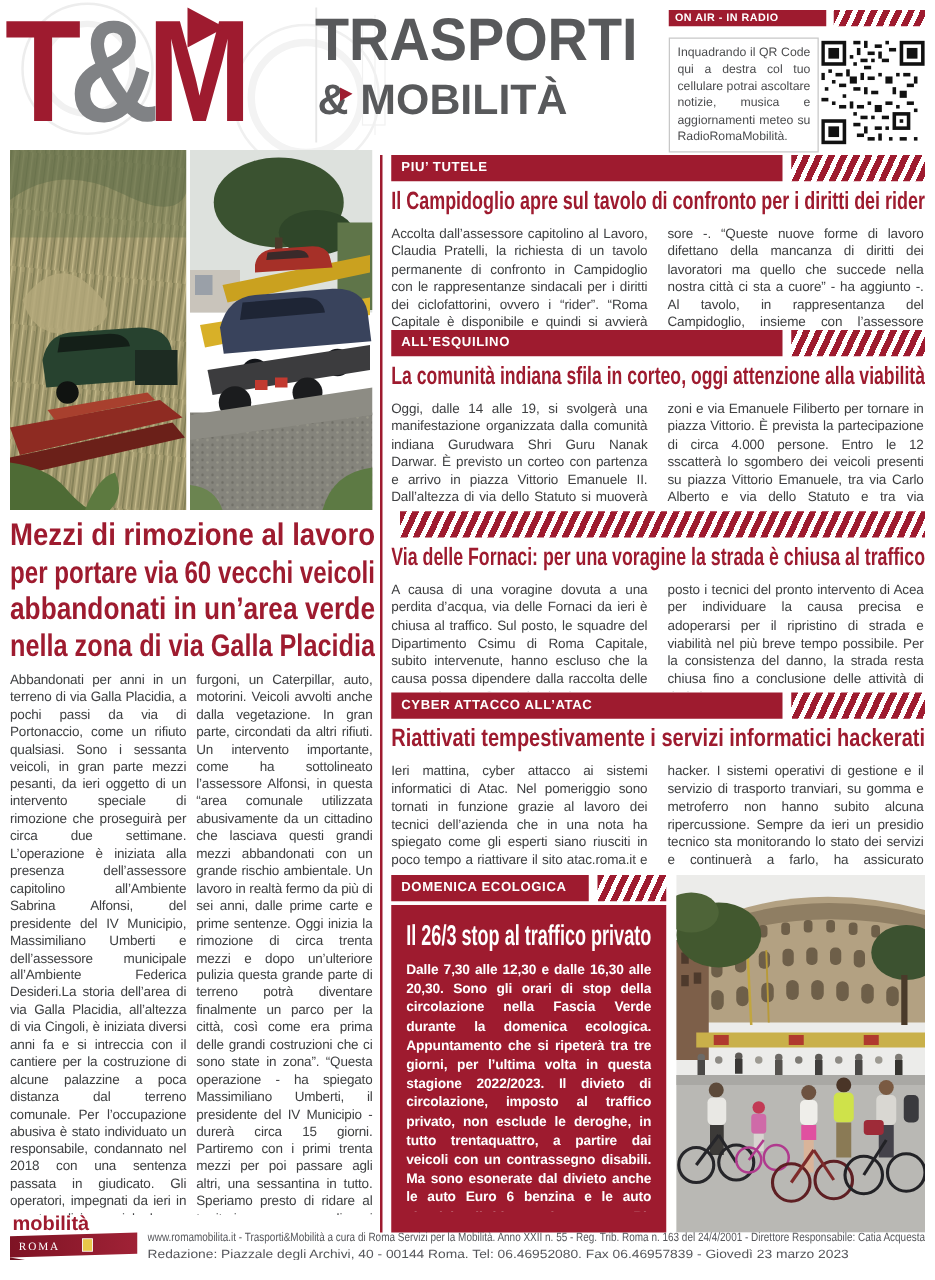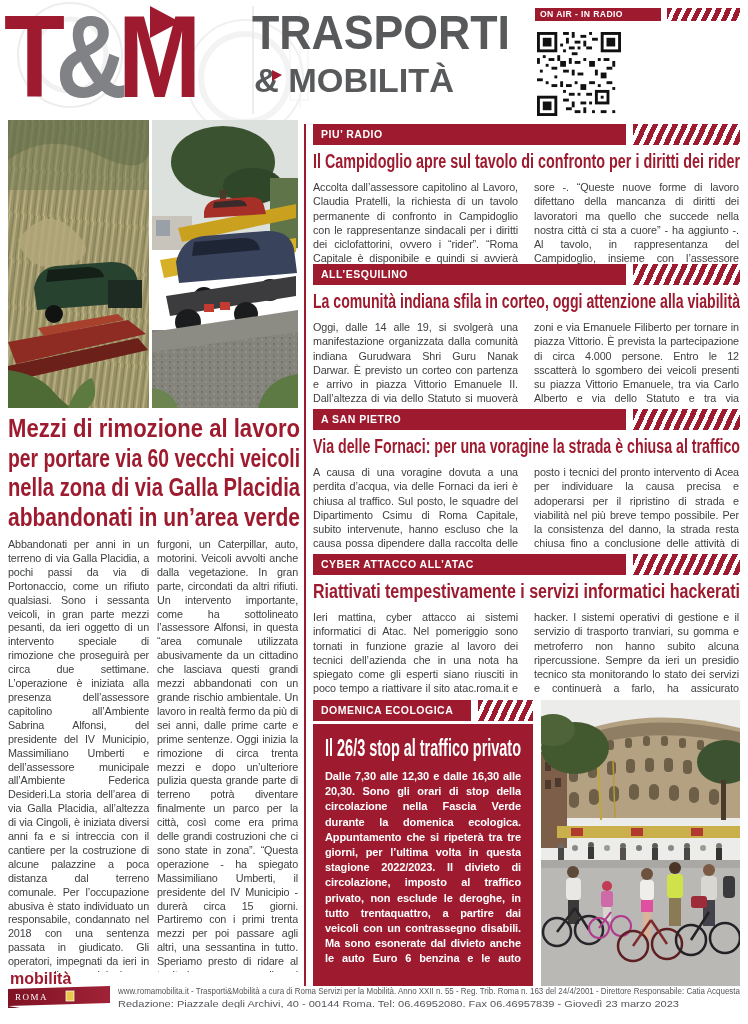--- a/index.html
+++ b/index.html
@@ -88,20 +88,21 @@
     <span class="title-tri"></span>
   </div>
 
   <div class="radio">
     <div class="radio-bar">
       <div class="rb-solid">ON AIR - IN RADIO</div>
       <div class="rb-gap"></div>
       <div class="stripes"></div>
     </div>
     <div class="radio-body">
+      <div class="radio-text">Inquadrando il QR Code qui a destra col tuo cellulare potrai ascoltare notizie, musica e aggiornamenti meteo su RadioRomaMobilità.</div>
       <svg class="radio-qr" viewBox="0 0 29 29">
         <rect width="29" height="29" fill="#fff"></rect>
         <g fill="#111">
           <rect x="0" y="0" width="7" height="7"></rect>
             <rect x="22" y="0" width="7" height="7"></rect>
             <rect x="0" y="22" width="7" height="7"></rect>
           <rect x="20" y="20" width="5" height="5"></rect>
         </g>
         <g fill="#fff">
           <rect x="1" y="1" width="5" height="5"></rect>
@@ -239,33 +240,33 @@
 
     <rect x="144" y="210" width="146" height="78" fill="url(#gravel)"></rect>
     <polygon points="144,212 290,190 290,212 144,232" fill="#8d8c84"></polygon>
     <path d="M250,288 q8,-30 40,-34 l0,34 Z" fill="#5d7a44"></path>
     <path d="M144,288 l0,-20 q20,2 26,20 Z" fill="#6b8450"></path>
   </svg>
 
   <div class="left-headline">
     <span class="hl-line"><span class="fitx" style="transform: scaleX(0.883176);">Mezzi di rimozione al lavoro</span></span>
     <span class="hl-line"><span class="fitx" style="transform: scaleX(0.772519);">per portare via 60 vecchi veicoli</span></span>
+    <span class="hl-line"><span class="fitx" style="transform: scaleX(0.840741);">abbandonati in un’area verde</span></span>
     <span class="hl-line"><span class="fitx" style="transform: scaleX(0.80827);">nella zona di via Galla Placidia</span></span>
-    <span class="hl-line"><span class="fitx" style="transform: scaleX(0.840741);">abbandonati in un’area verde</span></span>
   </div>
   <div class="left-body">
     <div class="col">Abbandonati per anni in un terreno di via Galla Placidia, a pochi passi da via di Portonaccio, come un rifiuto qualsiasi. Sono i sessanta veicoli, in gran parte mezzi pesanti, da ieri oggetto di un intervento speciale di rimozione che proseguirà per circa due settimane. L’operazione è iniziata alla presenza dell’assessore capitolino all’Ambiente Sabrina Alfonsi, del presidente del IV Municipio, Massimiliano Umberti e dell’assessore municipale all’Ambiente Federica Desideri.La storia dell’area di via Galla Placidia, all’altezza di via Cingoli, è iniziata diversi anni fa e si intreccia con il cantiere per la costruzione di alcune palazzine a poca distanza dal terreno comunale. Per l’occupazione abusiva è stato individuato un responsabile, condannato nel 2018 con una sentenza passata in giudicato. Gli operatori, impegnati da ieri in questa pulizia speciale, hanno trovato sul terreno di via Galla Placidia un po’ di tutto: camion, rimorchi,</div>
     <div class="col">furgoni, un Caterpillar, auto, motorini. Veicoli avvolti anche dalla vegetazione. In gran parte, circondati da altri rifiuti. Un intervento importante, come ha sottolineato l’assessore Alfonsi, in questa “area comunale utilizzata abusivamente da un cittadino che lasciava questi grandi mezzi abbandonati con un grande rischio ambientale. Un lavoro in realtà fermo da più di sei anni, dalle prime carte e prime sentenze. Oggi inizia la rimozione di circa trenta mezzi e dopo un’ulteriore pulizia questa grande parte di terreno potrà diventare finalmente un parco per la città, così come era prima delle grandi costruzioni che ci sono state in zona”. “Questa operazione - ha spiegato Massimiliano Umberti, il presidente del IV Municipio - durerà circa 15 giorni. Partiremo con i primi trenta mezzi per poi passare agli altri, una sessantina in tutto. Speriamo presto di ridare al territorio un parco di cui quest’area ha tanto bisogno e che i cittadini desiderano”.</div>
   </div>
 
   <div class="vrule"></div>
 
   <div class="section" style="top:124px">
     <div class="kicker">
-        <div class="k-solid">PIU’ RADIO</div>
+        <div class="k-solid">PIU’ TUTELE</div>
         <div class="k-gap"></div>
         <div class="stripes"></div>
       </div>
     <div class="headline"><span class="fitx" style="transform: scaleX(0.718251);">Il Campidoglio apre sul tavolo di confronto per i diritti dei rider</span></div>
     <div class="cols" style="height:84px">
       <div class="col">Accolta dall’assessore capitolino al Lavoro, Claudia Pratelli, la richiesta di un tavolo permanente di confronto in Campidoglio con le rappresentanze sindacali per i diritti dei ciclofattorini, ovvero i “rider”. “Roma Capitale è disponibile e quindi si avvierà questo tavolo di confronto” - ha annunciato l’asses-</div>
       <div class="col">sore -. “Queste nuove forme di lavoro difettano della mancanza di diritti dei lavoratori ma quello che succede nella nostra città ci sta a cuore” - ha aggiunto -. Al tavolo, in rappresentanza del Campidoglio, insieme con l’assessore Pratelli, siederà l’assessore capitolino alla Mobilità, Eugenio Patanè.</div>
     </div>
   </div>
 
@@ -277,21 +278,20 @@
       </div>
     <div class="headline"><span class="fitx" style="transform: scaleX(0.705002);">La comunità indiana sfila in corteo, oggi attenzione alla viabilità</span></div>
     <div class="cols" style="height:88px">
       <div class="col">Oggi, dalle 14 alle 19, si svolgerà una manifestazione organizzata dalla comunità indiana Gurudwara Shri Guru Nanak Darwar. È previsto un corteo con partenza e arrivo in piazza Vittorio Emanuele II. Dall’altezza di via dello Statuto si muoverà percorrendo largo Brancaccio, via Merulana, viale Man-</div>
       <div class="col">zoni e via Emanuele Filiberto per tornare in piazza Vittorio. È prevista la partecipazione di circa 4.000 persone. Entro le 12 sscatterà lo sgombero dei veicoli presenti su piazza Vittorio Emanuele, tra via Carlo Alberto e via dello Statuto e tra via Emanuele Filiberto e via Conte Verde.</div>
     </div>
   </div>
 
   <div class="section" style="top:409px">
     <div class="kicker">
-        <div class="k-solid">A SAN PIETRO</div>
         <div class="k-gap"></div>
         <div class="stripes"></div>
       </div>
     <div class="headline"><span class="fitx" style="transform: scaleX(0.710538);">Via delle Fornaci: per una voragine la strada è chiusa al traffico</span></div>
     <div class="cols" style="height:88px">
       <div class="col">A causa di una voragine dovuta a una perdita d’acqua, via delle Fornaci da ieri è chiusa al traffico. Sul posto, le squadre del Dipartimento Csimu di Roma Capitale, subito intervenute, hanno escluso che la causa possa dipendere dalla raccolta delle acque piovane. Sono giunti sul</div>
       <div class="col">posto i tecnici del pronto intervento di Acea per individuare la causa precisa e adoperarsi per il ripristino di strada e viabilità nel più breve tempo possibile. Per la consistenza del danno, la strada resta chiusa fino a conclusione delle attività di ripristino.</div>
     </div>
   </div>
 

